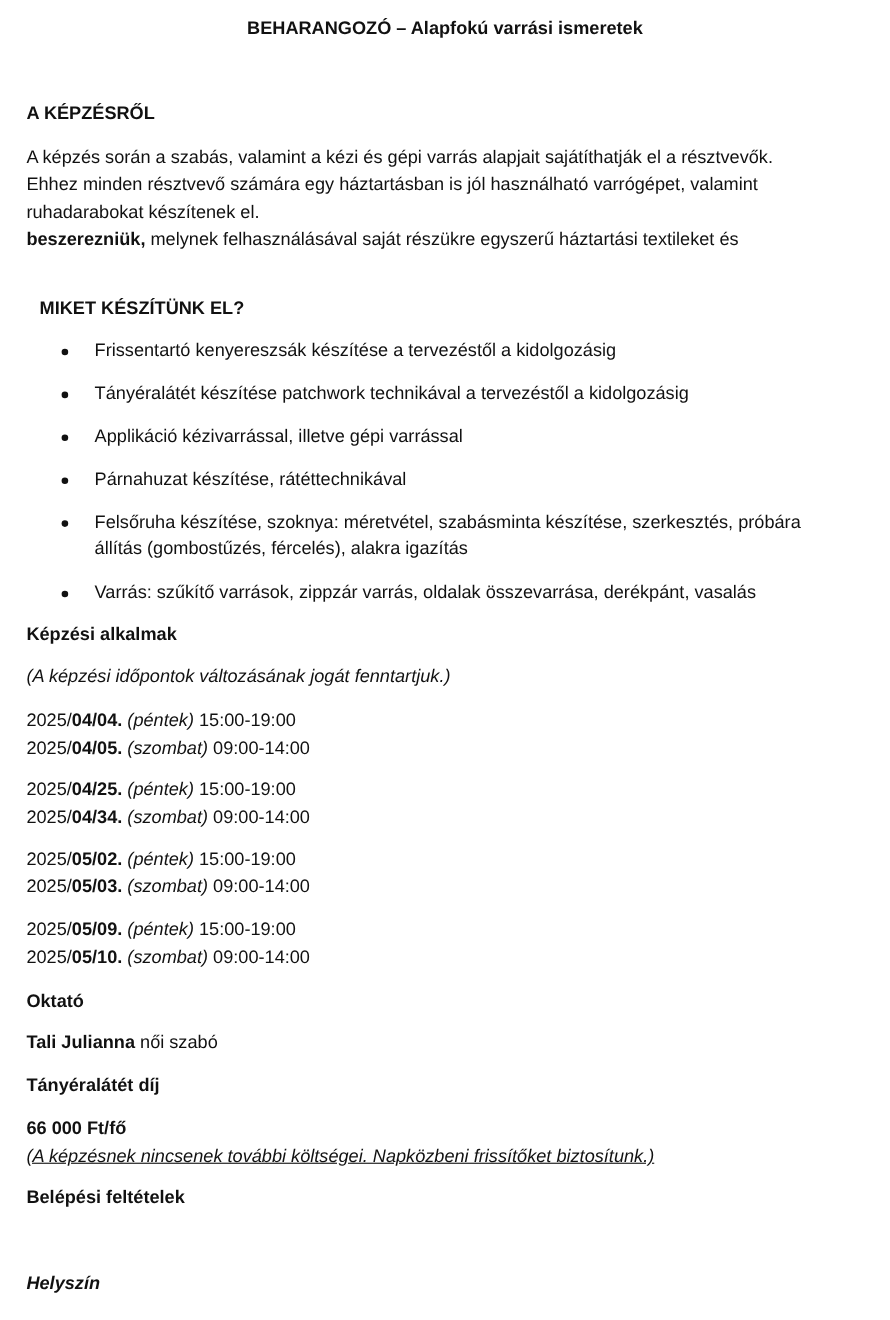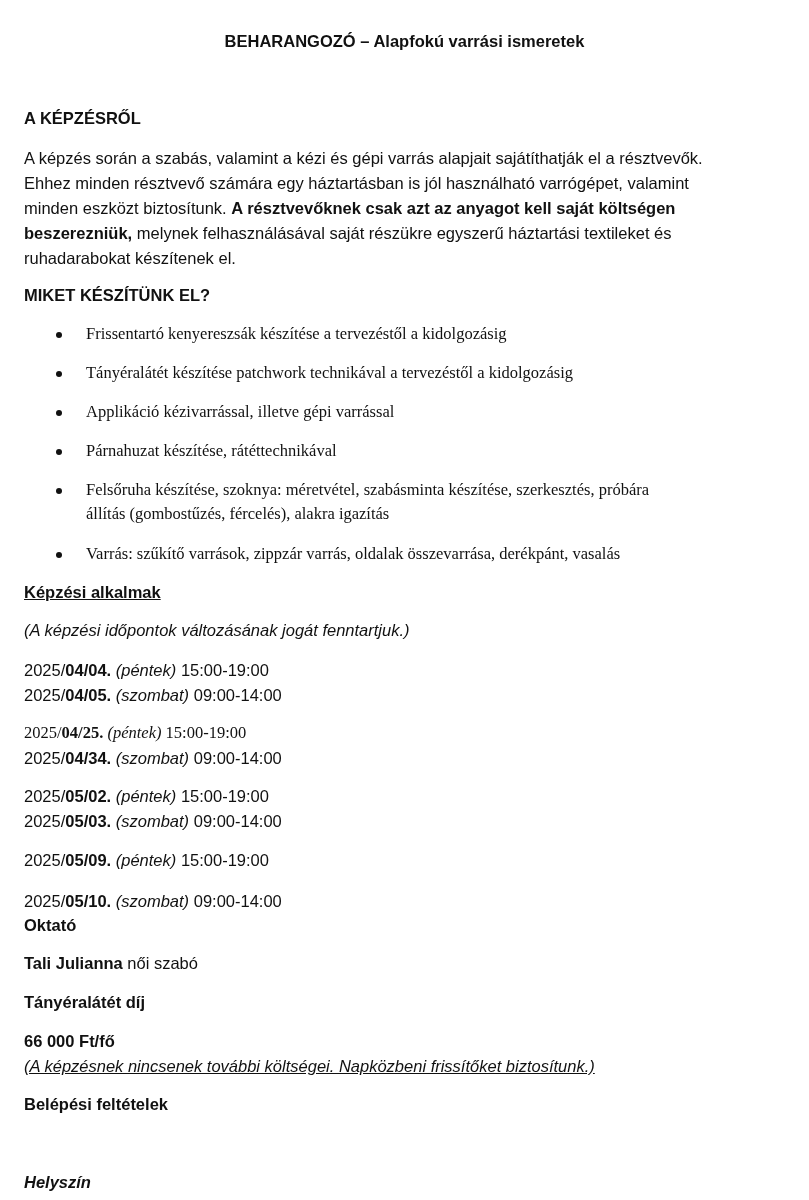--- a/index.html
+++ b/index.html
@@ -13,21 +13,21 @@
       overflow: hidden;
       position: relative;
       font-family: "Liberation Sans", "DejaVu Sans", sans-serif;
       color: #111111;
       font-size: 16.5px;
       line-height: 24px;
     }
     .page {
       position: absolute;
       left: 0;
-      top: 15px;
+      top: 0;
       width: 809px;
       height: 1096px;
     }
     .title {
       position: absolute;
       top: 14px;
       left: 0;
       width: 809px;
       text-align: center;
       font-weight: bold;
@@ -63,43 +63,41 @@
       border-radius: 50%;
       background: #111;
       position: absolute;
       left: 0;
       top: 10px;
     }
     .bullet-item .txt {
       position: absolute;
       left: 30px;
       top: 0;
-      font-family: Liberation Serif, serif;
     }
     .bullet-item .txt .line { display: block; white-space: nowrap; }
     .date-line { position: absolute; left: 24px; white-space: nowrap; text-align: right; }
   </style>
 </head>
 <body>
 
 <div class="page">
 
   <div class="title">BEHARANGOZÓ – Alapfokú varrási ismeretek</div>
 
   <div class="abs h" style="top:91px;">A KÉPZÉSRŐL</div>
 
   <div class="para" id="about-para">
       <span class="line"><span>A képzés során a szabás, valamint a kézi és gépi varrás alapjait sajátíthatják el a résztvevők.</span></span>
       <span class="line"><span>Ehhez minden résztvevő számára egy háztartásban is jól használható varrógépet, valamint</span></span>
-      <span class="line"><span>minden eszközt biztosítunk. </span><b>A résztvevőknek csak azt az anyagot kell saját költségen</b></span>
+      <span class="line"><span>ruhadarabokat készítenek el.</span></span>
       <span class="line"><b>beszerezniük,</b><span> melynek felhasználásával saját részükre egyszerű háztartási textileket és</span></span>
-      <span class="line"><span>ruhadarabokat készítenek el.</span></span>
     </div>
 
-  <div class="abs h" style="top:268px;">MIKET KÉSZÍTÜNK EL?</div>
+  <div class="abs h" style="top:268px;margin-left:12px;">MIKET KÉSZÍTÜNK EL?</div>
 
   <div id="bullets">
       <div class="bullet-item" style="top: 307px;">
         <span class="dot"></span>
         <div class="txt">
           <span class="line">Frissentartó kenyereszsák készítése a tervezéstől a kidolgozásig</span>
         </div>
       </div>
       <div class="bullet-item" style="top: 346px;">
         <span class="dot"></span>
@@ -127,32 +125,32 @@
         </div>
       </div>
       <div class="bullet-item" style="top: 527px;">
         <span class="dot"></span>
         <div class="txt">
           <span class="line">Varrás: szűkítő varrások, zippzár varrás, oldalak összevarrása, derékpánt, vasalás</span>
         </div>
       </div>
     </div>
 
-  <div class="abs h" style="top:565px;text-decoration:underline;">Képzési alkalmak</div>
+  <div class="abs h" style="top:565px;">Képzési alkalmak</div>
   <div class="abs" style="top:603px;"><i>(A képzési időpontok változásának jogát fenntartjuk.)</i></div>
 
   <div id="dates">
       <div class="date-line" style="top: 643px;"><span>2025/</span><b>04/04.</b> <i>(péntek)</i><span> 15:00-19:00</span></div>
       <div class="date-line" style="top: 668px;"><span>2025/</span><b>04/05.</b> <i>(szombat)</i><span> 09:00-14:00</span></div>
-      <div class="date-line" style="top: 706px; font-family: Liberation Serif, serif;"><span>2025/</span><b>04/25.</b> <i>(péntek)</i><span> 15:00-19:00</span></div>
+      <div class="date-line" style="top: 706px;"><span>2025/</span><b>04/25.</b> <i>(péntek)</i><span> 15:00-19:00</span></div>
       <div class="date-line" style="top: 731px;"><span>2025/</span><b>04/34.</b> <i>(szombat)</i><span> 09:00-14:00</span></div>
       <div class="date-line" style="top: 769px;"><span>2025/</span><b>05/02.</b> <i>(péntek)</i><span> 15:00-19:00</span></div>
       <div class="date-line" style="top: 794px;"><span>2025/</span><b>05/03.</b> <i>(szombat)</i><span> 09:00-14:00</span></div>
       <div class="date-line" style="top: 833px;"><span>2025/</span><b>05/09.</b> <i>(péntek)</i><span> 15:00-19:00</span></div>
-      <div class="date-line" style="top: 858px; margin-top: 16px;"><span>2025/</span><b>05/10.</b> <i>(szombat)</i><span> 09:00-14:00</span></div>
+      <div class="date-line" style="top: 858px;"><span>2025/</span><b>05/10.</b> <i>(szombat)</i><span> 09:00-14:00</span></div>
     </div>
 
   <div class="abs h" style="top:898px;">Oktató</div>
   <div class="abs" style="top:936px;"><b>Tali Julianna</b><span> női szabó</span></div>
 
   <div class="abs h" style="top:975px;">Tányéralátét díj</div>
   <div class="abs h" style="top:1014px;">66 000 Ft/fő</div>
   <div class="abs" style="top:1039px;text-decoration:underline;"><i>(A képzésnek nincsenek további költségei. Napközbeni frissítőket biztosítunk.)</i></div>
 
   <div class="abs h" style="top:1077px;">Belépési feltételek</div>

